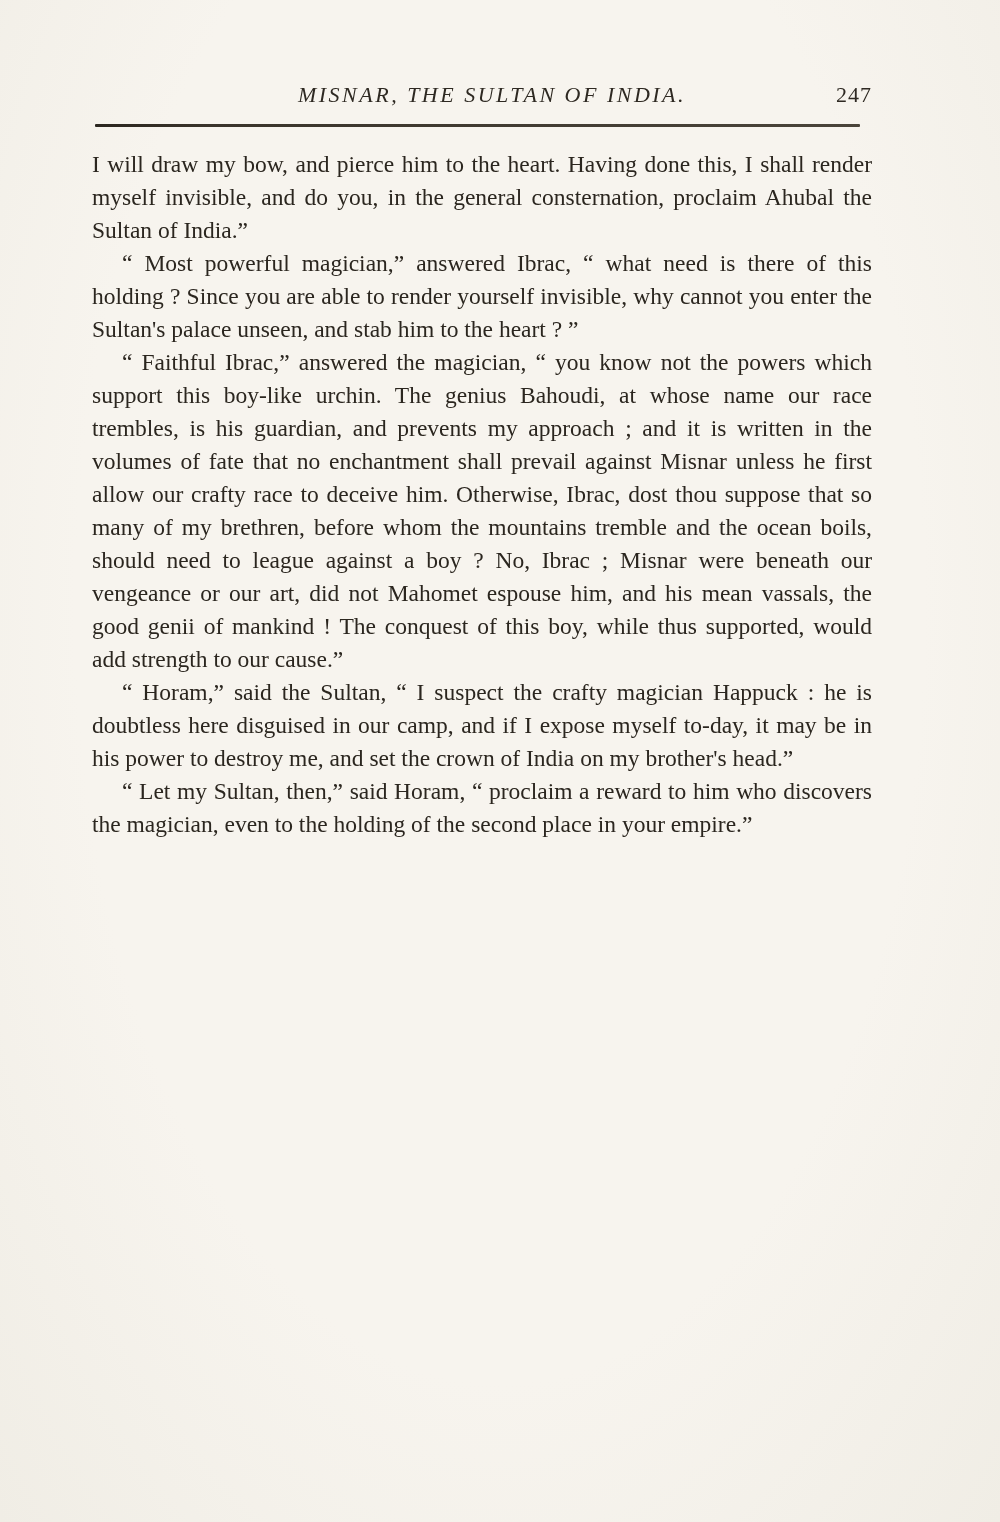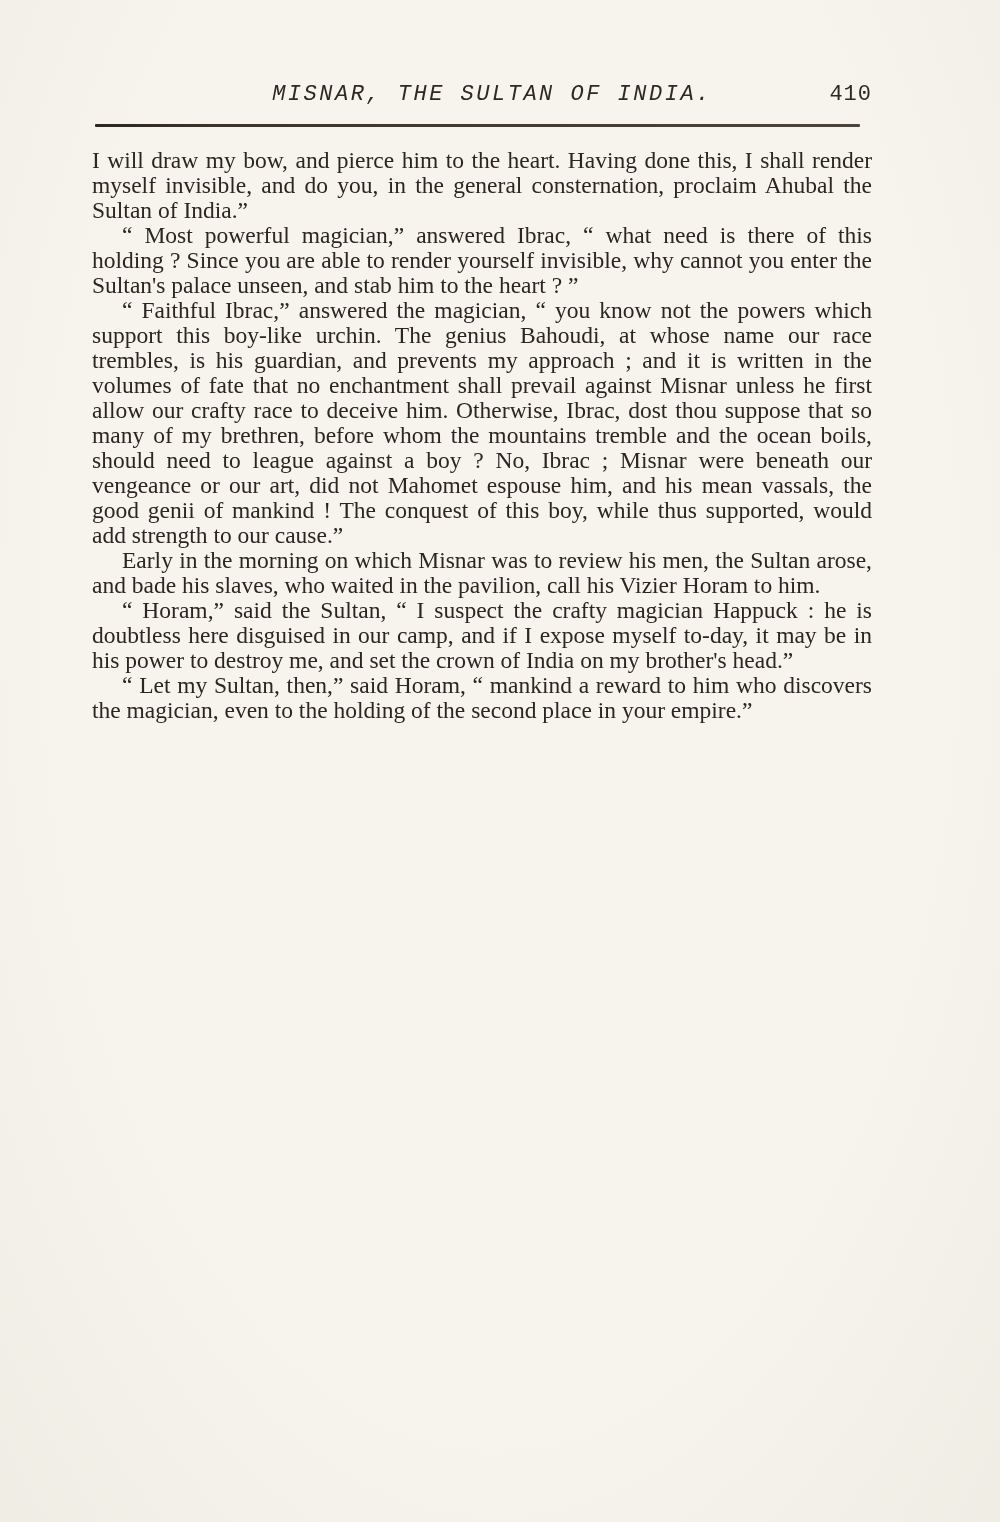--- a/index.html
+++ b/index.html
@@ -19,21 +19,20 @@
     box-sizing: border-box;
   }
   .running-head {
     position: absolute;
     top: 82px;
     left: 92px;
     right: 128px;
     display: flex;
     align-items: baseline;
     justify-content: space-between;
-    font-family: Liberation Mono, monospace;
   }
   .head-title {
     flex: 1;
     text-align: center;
     font-style: italic;
     font-size: 22px;
     letter-spacing: 2.5px;
     color: #2e2922;
     padding-left: 110px; 
     box-sizing: border-box;
@@ -54,46 +53,45 @@
     height: 3px;
     background: linear-gradient(to right, #2b261f 0%, #3a342b 15%, #4a443a 100%);
     border-radius: 1px;
   }
   .page-body {
     position: absolute;
     top: 148px;
     left: 92px;
     right: 128px;
     font-size: 23.5px;
-    line-height: 25px;
+    line-height: 33px;
     text-align: justify;
     color: #2b261f;
   }
   .page-body p.para {
     margin: 0;
     text-indent: 0;
   }
   .page-body p.para.indent {
     text-indent: 30px;
   }
 </style>
 </head>
 <body>
 
 <div class="page">
 
   <div class="running-head">
     <div class="head-title">MISNAR, THE SULTAN OF INDIA.</div>
-    <div class="head-page-number">410</div>
+    <div class="head-page-number">247</div>
   </div>
 
   <div class="head-rule"></div>
 
   <div class="page-body">
       <p class="para">I will draw my bow, and pierce him to the heart.  Having done this, I shall render myself invisible, and do you, in the general consternation, proclaim Ahubal the Sultan of India.”</p>
       <p class="para indent">“ Most powerful magician,” answered Ibrac, “ what need is there of this holding ?   Since you are able to render yourself invisible, why cannot you enter the Sultan's palace unseen, and stab him to the heart ? ”</p>
       <p class="para indent">“ Faithful Ibrac,” answered the magician, “ you know not the powers which support this boy-like urchin.  The genius Bahoudi, at whose name our race trembles, is his guardian, and prevents my approach ; and it is written in the volumes of fate that no enchantment shall prevail against Misnar unless he first allow our crafty race to deceive him.  Otherwise, Ibrac, dost thou suppose that so many of my brethren, before whom the mountains tremble and the ocean boils, should need to league against a boy ?   No, Ibrac ; Misnar were beneath our vengeance or our art, did not Mahomet espouse him, and his mean vassals, the good genii of mankind !  The conquest of this boy, while thus supported, would add strength to our cause.”</p>
-      <p class="para indent">Early in the morning on which Misnar was to review his men, the Sultan arose, and bade his slaves, who waited in the pavilion, call his Vizier Horam to him.</p>
       <p class="para indent">“ Horam,” said the Sultan, “ I suspect the crafty magician Happuck :  he is doubtless here disguised in our camp, and if I expose myself to-day, it may be in his power to destroy me, and set the crown of India on my brother's head.”</p>
-      <p class="para indent">“ Let my Sultan, then,” said Horam, “ mankind a reward to him who discovers the magician, even to the holding of the second place in your empire.”</p>
+      <p class="para indent">“ Let my Sultan, then,” said Horam, “ proclaim a reward to him who discovers the magician, even to the holding of the second place in your empire.”</p>
     </div>
 
 </div>
 
 </body></html>

